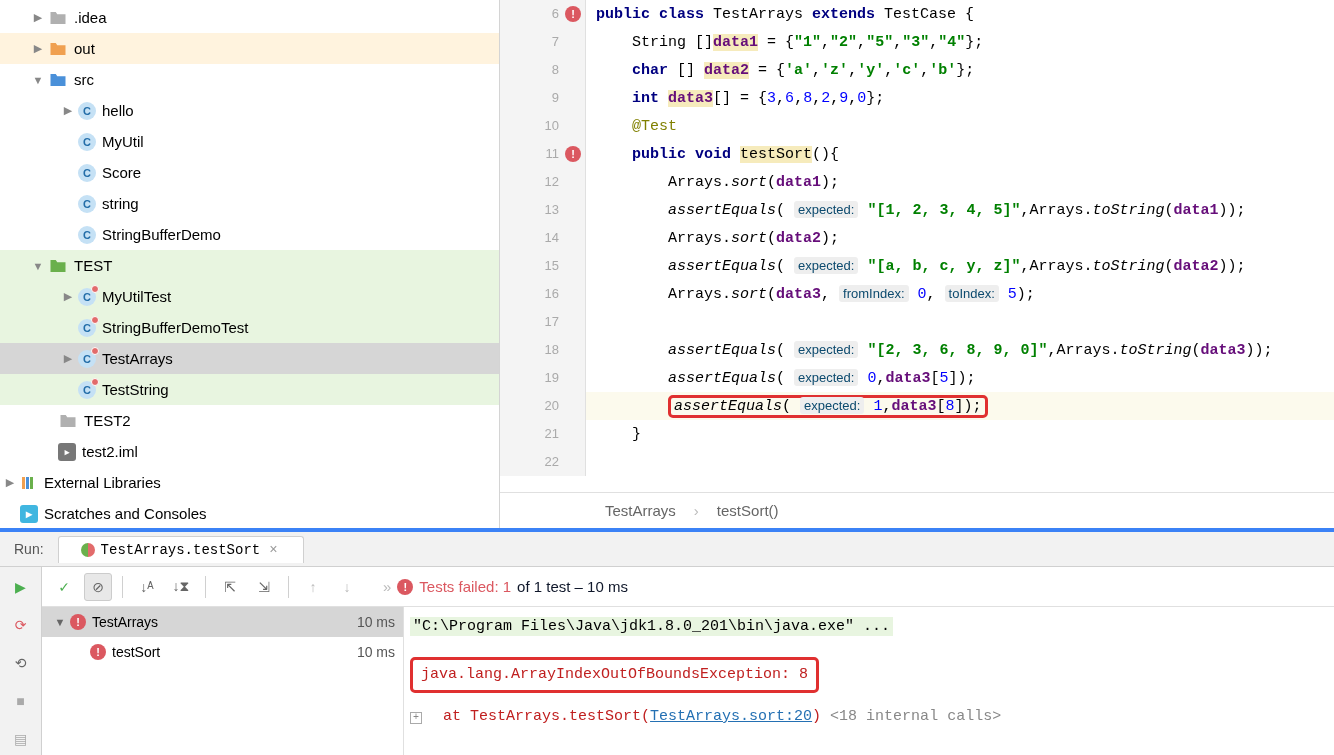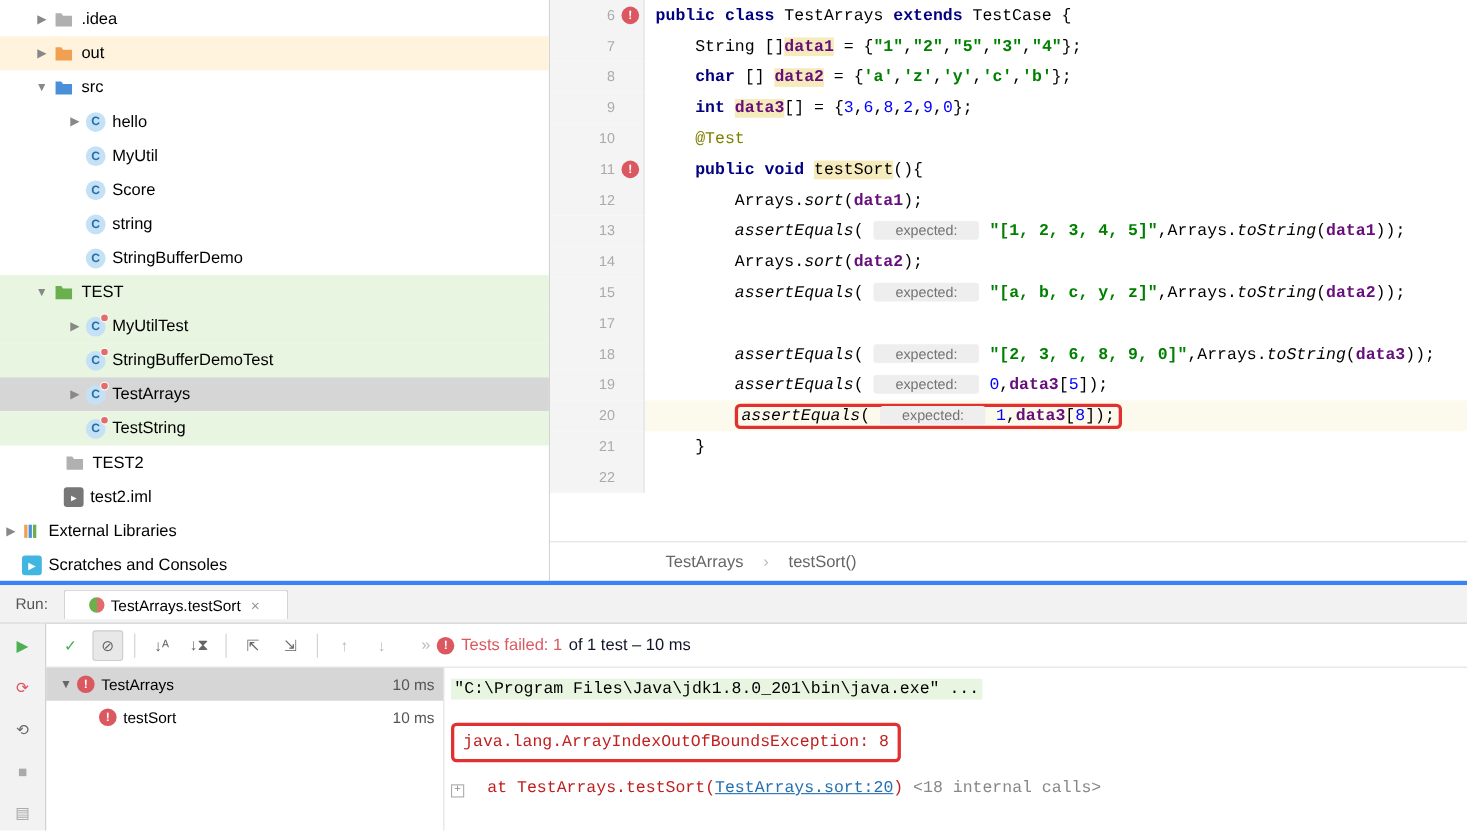--- a/index.html
+++ b/index.html
@@ -143,22 +143,22 @@
     .code-content { padding-left: 10px; white-space: pre; }
     .kw { color: #000080; font-weight: bold; }
     .str { color: #008000; font-weight: bold; }
     .chr { color: #008000; font-weight: bold; }
     .num { color: #0000ff; }
     .ann { color: #808000; }
     .field { color: #660e7a; font-weight: bold; }
     .method-italic { font-style: italic; }
     .param-hint {
       background: #eee;
-      color: #737373;
-      padding: 1px 20px;
+      color: #0c4a6e;
+      padding: 1px 4px;
       border-radius: 3px;
       font-family: -apple-system, sans-serif;
       font-size: 13px;
     }
     .hl-warn { background: #f6ebbc; }
     .comment { color: #808080; font-style: italic; }
     .red-box {
       border: 3px solid #e03030;
       border-radius: 5px;
       padding: 0 3px;
@@ -191,20 +191,21 @@
     .run-label { padding: 0 14px; color: #555; }
     .run-tab {
       background: #fff;
       border: 1px solid #d0d0d0;
       border-bottom: none;
       padding: 5px 22px;
       display: flex;
       align-items: center;
       gap: 6px;
       border-radius: 3px 3px 0 0;
+      font-family: Liberation Mono, monospace;
     }
     .run-tab-icon {
       width: 14px; height: 14px;
       background: linear-gradient(90deg, #6ab04c 50%, #e26b6b 50%);
       border-radius: 50%;
     }
     .close-x { color: #999; cursor: pointer; padding: 0 3px; }
     .run-body { flex: 1; display: flex; }
     .run-left-bar {
       width: 42px;
@@ -443,20 +444,24 @@
           <div class="gutter"><span>13</span></div>
           <div class="code-content">        <span class="method-italic">assertEquals</span>( <span class="param-hint">expected:</span><span class="str"> "[1, 2, 3, 4, 5]"</span>,Arrays.<span class="method-italic">toString</span>(<span class="field">data1</span>));</div>
         </div>
       <div class="code-line">
           <div class="gutter"><span>14</span></div>
           <div class="code-content">        Arrays.<span class="method-italic">sort</span>(<span class="field">data2</span>);</div>
         </div>
       <div class="code-line">
           <div class="gutter"><span>15</span></div>
           <div class="code-content">        <span class="method-italic">assertEquals</span>( <span class="param-hint">expected:</span><span class="str"> "[a, b, c, y, z]"</span>,Arrays.<span class="method-italic">toString</span>(<span class="field">data2</span>));</div>
+        </div>
+      <div class="code-line">
+          <div class="gutter"><span>16</span></div>
+          <div class="code-content">        Arrays.<span class="method-italic">sort</span>(<span class="field">data3</span>, <span class="param-hint">fromIndex:</span><span class="num"> 0</span>, <span class="param-hint">toIndex:</span><span class="num"> 5</span>);</div>
         </div>
       <div class="code-line">
           <div class="gutter"><span>17</span></div>
         </div>
       <div class="code-line">
           <div class="gutter"><span>18</span></div>
           <div class="code-content">        <span class="method-italic">assertEquals</span>( <span class="param-hint">expected:</span><span class="str"> "[2, 3, 6, 8, 9, 0]"</span>,Arrays.<span class="method-italic">toString</span>(<span class="field">data3</span>));</div>
         </div>
       <div class="code-line">
           <div class="gutter"><span>19</span></div>

